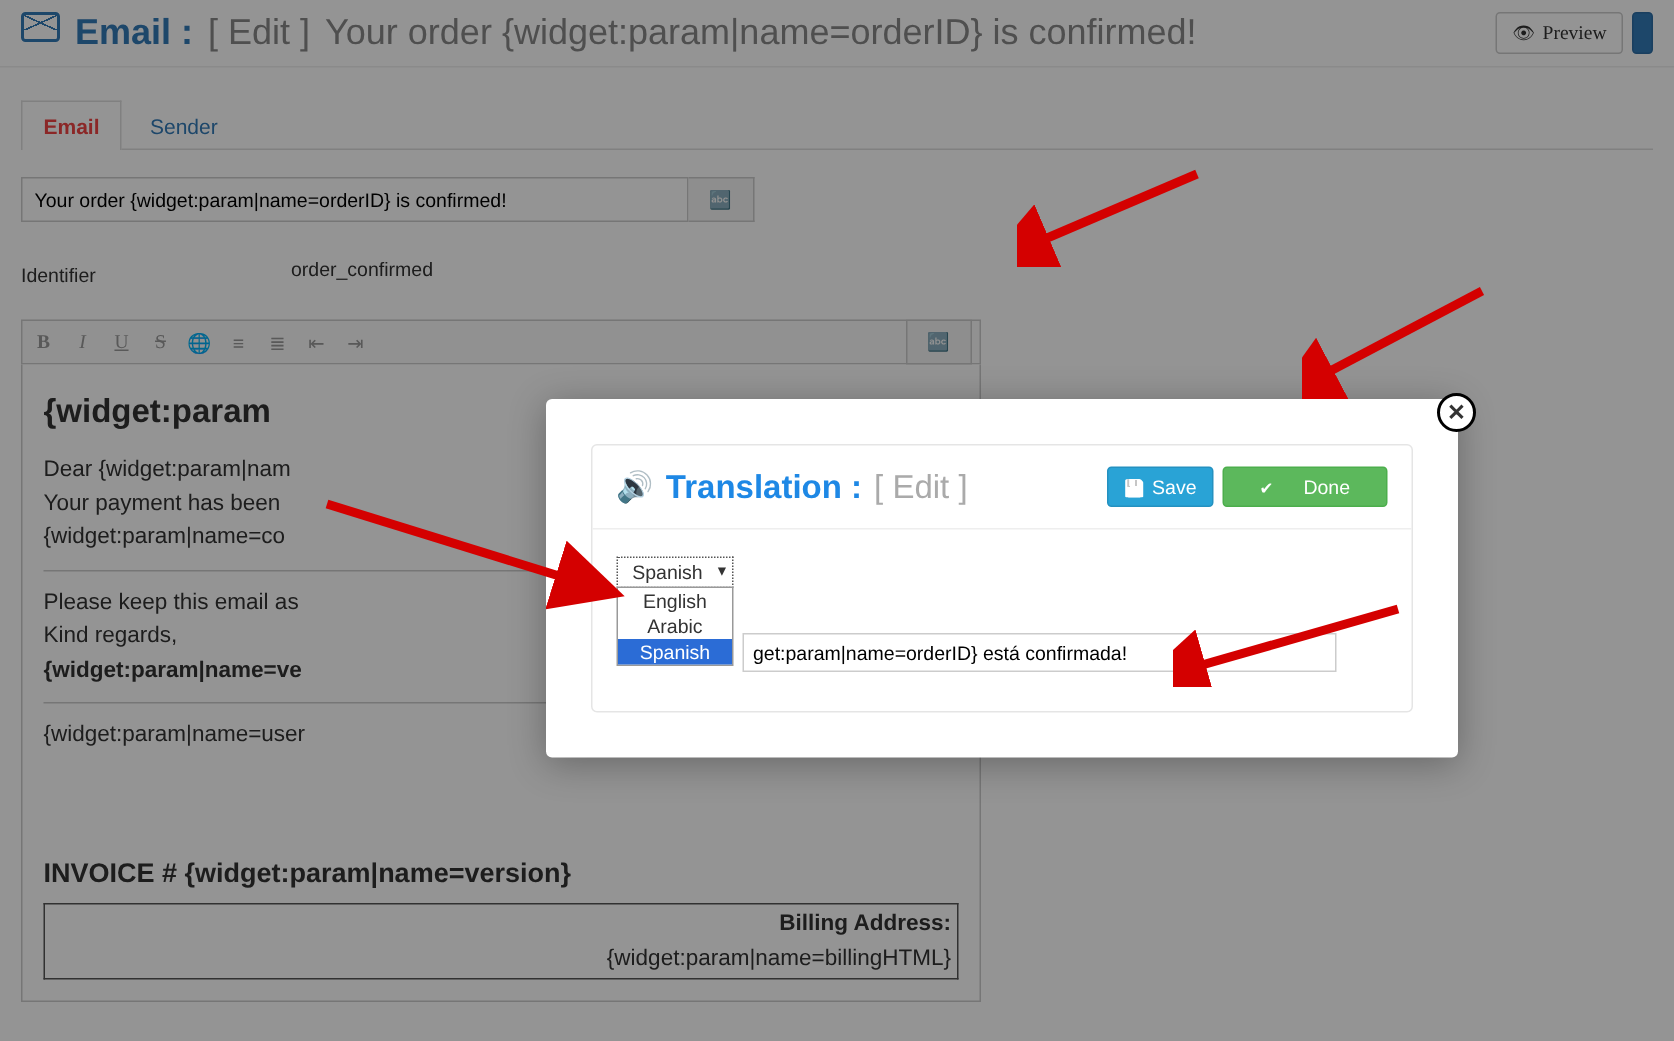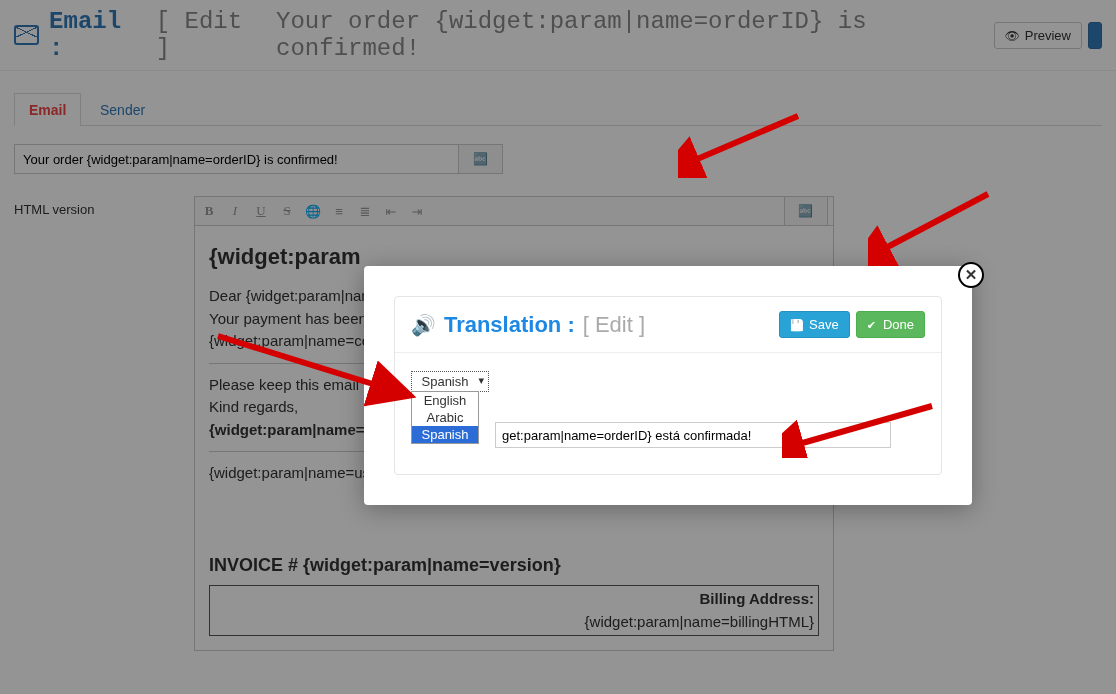--- a/index.html
+++ b/index.html
@@ -1,27 +1,27 @@
 <!DOCTYPE html>
 <html><head>
 <meta charset="utf-8">
 <style>
   * { box-sizing: border-box; margin: 0; padding: 0; }
   body { font-family: "Helvetica Neue", Helvetica, Arial, sans-serif; font-size: 13px; color: #333; background: #fff; width: 1116px; height: 694px; overflow: hidden; position: relative; }
 
   
   .page-header { padding: 8px 14px; display: flex; align-items: center; justify-content: space-between; border-bottom: 1px solid #eee; }
-  .page-title-wrap { display: flex; align-items: center; gap: 10px; font-family: Liberation Mono, monospace; }
+  .page-title-wrap { display: flex; gap: 10px; }
   .mail-icon { width: 26px; height: 20px; border: 2px solid #337ab7; border-radius: 3px; position: relative; display: inline-block; }
   .mail-icon::after { content: ""; position: absolute; top: 0; left: 0; right: 0; height: 10px; background: linear-gradient(to bottom right, transparent 48%, #337ab7 48%, #337ab7 54%, transparent 54%), linear-gradient(to bottom left, transparent 48%, #337ab7 48%, #337ab7 54%, transparent 54%); }
   .title-text { font-size: 24px; font-weight: bold; color: #337ab7; }
   .title-edit { font-size: 24px; color: #888; font-weight: normal; }
   .title-rest { font-size: 24px; color: #888; font-weight: normal; }
   .header-actions { display: flex; gap: 6px; }
-  .btn { display: inline-flex; align-items: flex-end; gap: 5px; padding: 5px 10px; border: 1px solid #ccc; background: #fff; border-radius: 3px; font-size: 13px; cursor: pointer; }
+  .btn { display: inline-flex; align-items: flex-end; gap: 5px; padding: 5px 10px; border: 1px solid #ccc; background: #fff; border-radius: 3px; font-size: 13px; cursor: pointer; font-family: Liberation Serif, serif; }
   .btn-preview { color: #333; }
   .btn-blue-cut { background: #337ab7; border-color: #2e6da4; width: 14px; padding: 5px 3px; }
   .eye-icon::before { content: "👁"; font-size: 12px; }
 
   
   .tabs { margin: 22px 14px 0 14px; border-bottom: 1px solid #ddd; }
   .tab { display: inline-block; padding: 8px 14px; font-size: 14px; border: 1px solid transparent; border-bottom: none; margin-bottom: -1px; cursor: pointer; }
   .tab.active { border-color: #ddd; border-bottom-color: #fff; background: #fff; font-weight: bold; color: #ef4444; }
   .tab.inactive { color: #337ab7; }
 
@@ -62,28 +62,28 @@
   .modal-wrap { position: absolute; left: 364px; top: 266px; width: 608px; background: #fff; border-radius: 4px; box-shadow: 0 4px 25px rgba(0,0,0,0.3); z-index: 30; padding: 0; }
   .modal-close { position: absolute; right: -12px; top: -4px; width: 26px; height: 26px; border-radius: 50%; background: #fff; border: 2px solid #000; display: flex; align-items: center; justify-content: center; font-weight: bold; cursor: pointer; z-index: 35; font-size: 15px; }
   .modal-inner-card { margin: 30px; border: 1px solid #e5e5e5; border-radius: 4px; background: #fff; }
   .modal-head { padding: 14px 16px; display: flex; align-items: center; justify-content: space-between; border-bottom: 1px solid #eee; }
   .modal-title-wrap { display: flex; align-items: center; gap: 8px; }
   .sound-icon { color: #1e88e5; font-size: 20px; }
   .modal-title { font-size: 22px; font-weight: bold; color: #1e88e5; }
   .modal-sub { font-size: 22px; color: #aaa; }
   .modal-actions { display: flex; gap: 6px; }
   .btn-save { background: #29a3d6; border: 1px solid #2491c0; color: #fff; padding: 5px 10px; border-radius: 3px; display: inline-flex; align-items: center; gap: 5px; font-size: 13px; cursor: pointer; }
-  .btn-done { background: #5cb85c; border: 1px solid #4cae4c; color: #fff; padding: 5px 10px; border-radius: 3px; display: inline-flex; align-items: flex-end; gap: 7px; font-size: 13px; cursor: pointer; }
+  .btn-done { background: #5cb85c; border: 1px solid #4cae4c; color: #fff; padding: 5px 24px; border-radius: 3px; display: inline-flex; align-items: flex-end; gap: 20px; font-size: 13px; cursor: pointer; }
   .save-ico::before { content: "💾"; font-size: 11px; filter: grayscale(1) brightness(3); }
   .done-ico::before { content: "✔"; font-size: 11px; }
   .modal-body { padding: 18px 16px 26px 16px; position: relative; }
   .lang-select-wrap { position: relative; display: inline-block; text-align: center; }
   .lang-select { border: 1px dotted #555; padding: 2px 16px 2px 6px; font-size: 13px; background: #fff; min-width: 78px; position: relative; }
   .lang-select::after { content: "▾"; position: absolute; right: 4px; top: 2px; font-size: 11px; color: #333; }
-  .lang-dropdown { position: absolute; left: 0; top: 20px; width: 68px; border: 1px solid #999; background: #fff; z-index: 50; }
+  .lang-dropdown { position: absolute; left: 0; top: 20px; width: 78px; border: 1px solid #999; background: #fff; z-index: 50; }
   .lang-opt { padding: 1px 5px; font-size: 13px; cursor: pointer; }
   .lang-opt.sel { background: #2b6cd6; color: #fff; }
   .trans-input { margin-top: 30px; width: 396px; height: 26px; padding: 3px 6px; border: 1px solid #ccc; font-size: 13px; margin-left: 84px; }
   .lang-icon { font-size: 12px; color: #666; }
 </style>
 </head>
 <body>
 
 <div class="page-header">
   <div class="page-title-wrap">
@@ -110,23 +110,26 @@
 
   <div class="form-row">
     <div class="form-control-wrap">
       <input class="form-input" value="Your order {widget:param|name=orderID} is confirmed!" style="">
       <button class="form-addon-btn">
         <span class="lang-icon">🔤</span>
       </button>
     </div>
   </div>
 
-
   <div class="form-row">
-    <div class="form-label">HTML version</div>
+    <div class="form-label">Identifier</div>
+    <div class="static-value">order_confirmed</div>
+  </div>
+
+  <div class="form-row">
     <div class="editor-wrap">
       <div class="editor-toolbar">
         <span class="tb-btn tb-bold">B</span>
         <span class="tb-btn tb-italic">I</span>
         <span class="tb-btn tb-under">U</span>
         <span class="tb-btn tb-strike">S</span>
         <span class="tb-btn">🌐</span>
         <span class="tb-btn">≡</span>
         <span class="tb-btn">≣</span>
         <span class="tb-btn">⇤</span>

